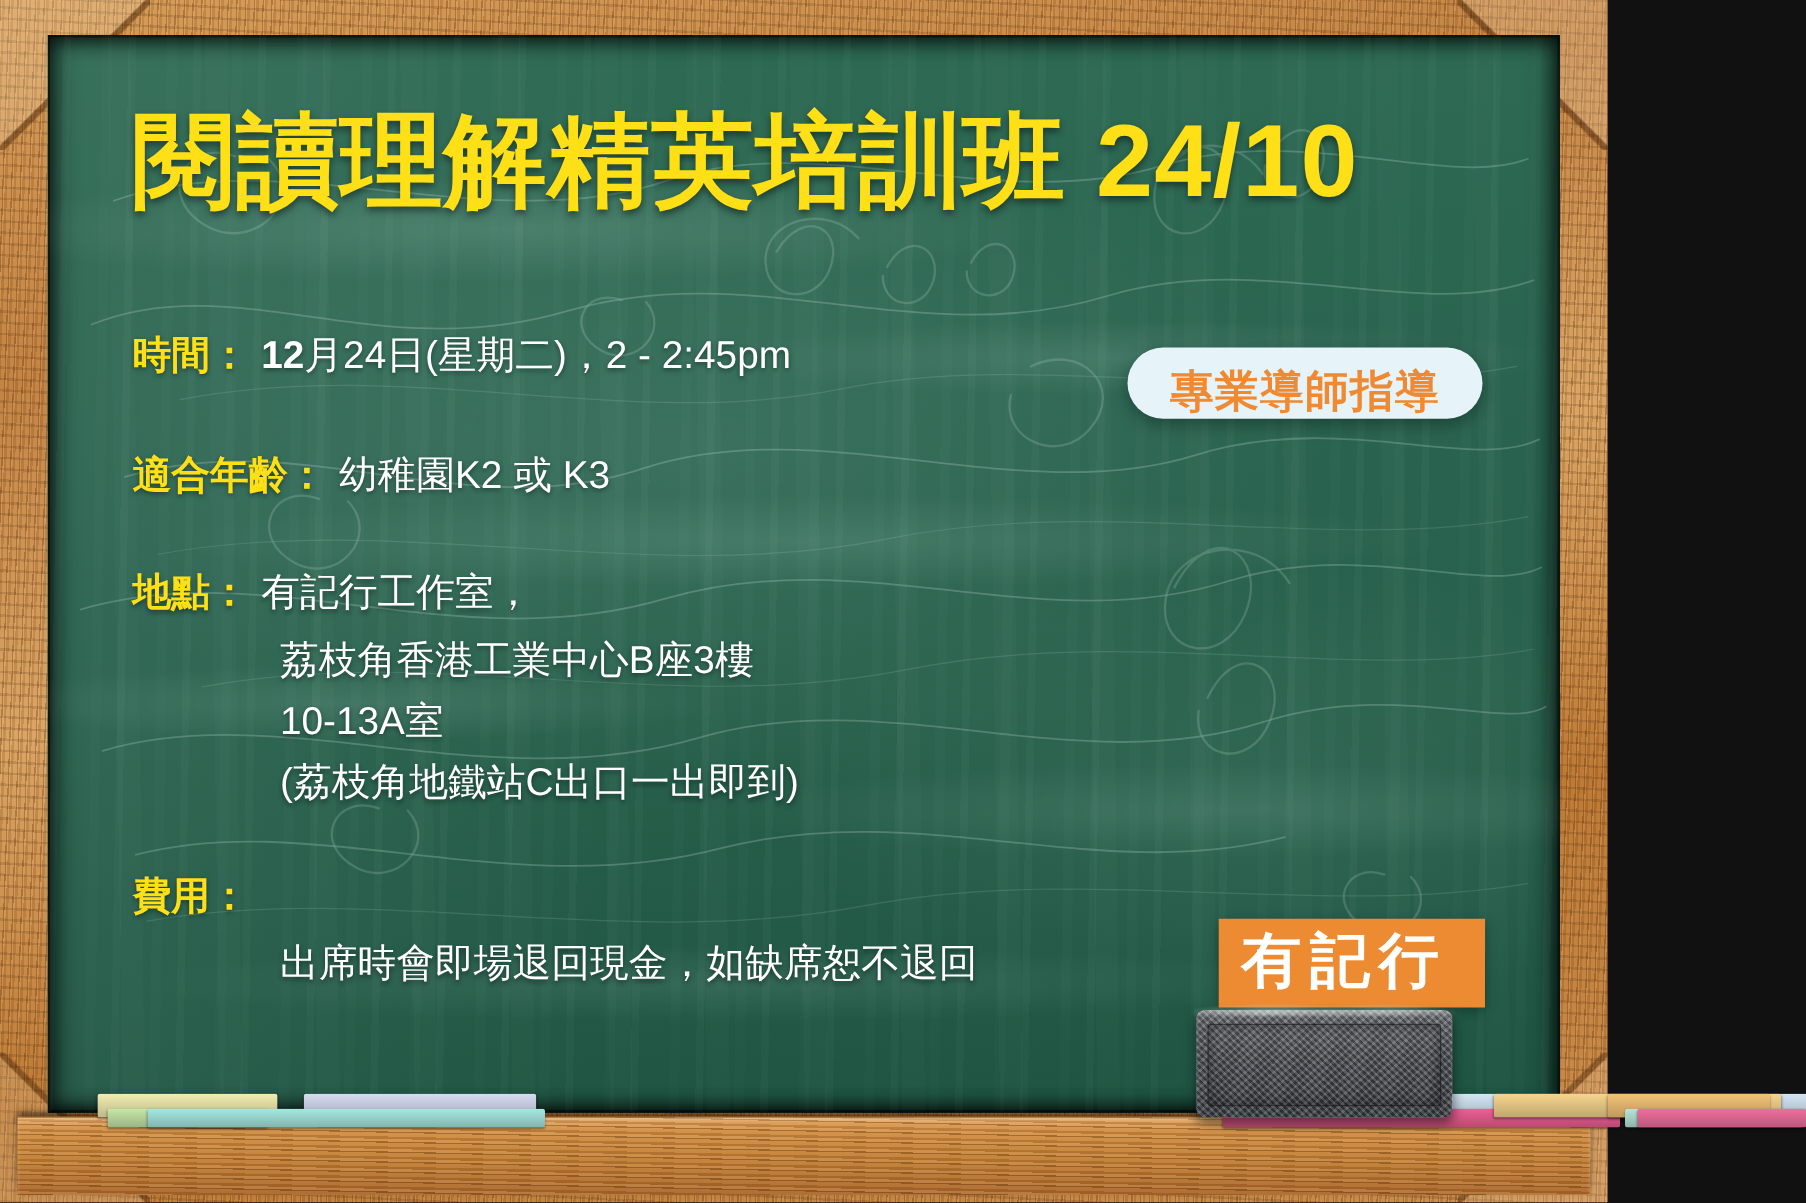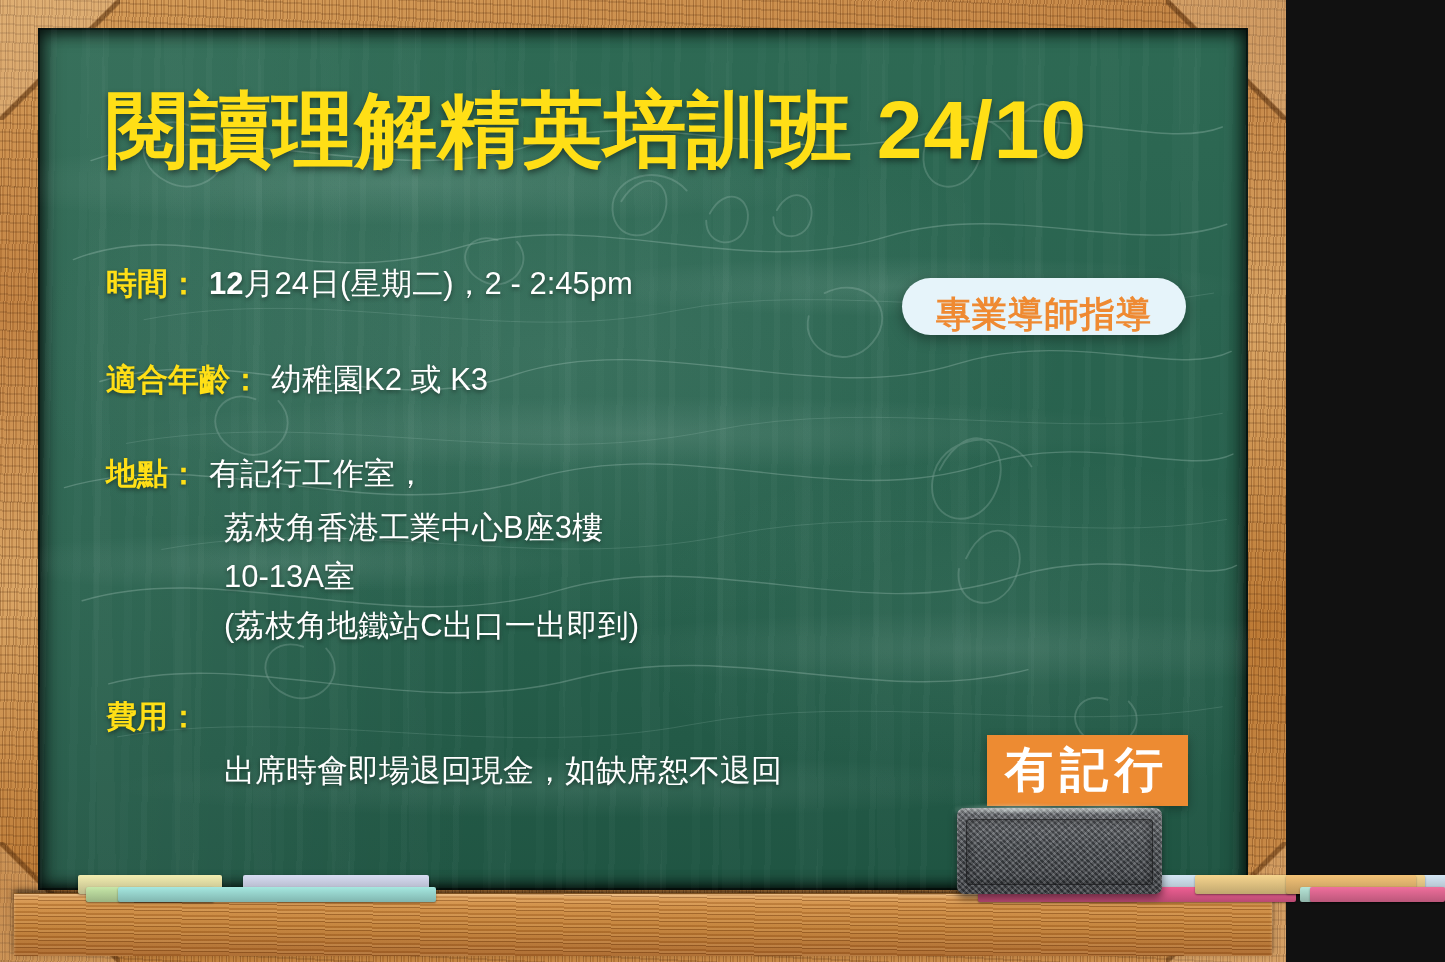--- a/index.html
+++ b/index.html
@@ -122,21 +122,21 @@
   }
   #badge-text{
     color:#ef8a32; font-weight:bold; font-size:35px; line-height:1;
     white-space:nowrap; letter-spacing:1px;
   }
 
   
   #logo{
     position:absolute; right:60px; bottom:84px;
     background:#ed8b32;
-    padding:9px 18px 12px 18px;
+    padding:9px 30px 12px 18px;
     box-shadow:0 3px 9px rgba(0,0,0,.30);
   }
   #logo-text{
     color:#ffffff; font-size:48px; font-weight:bold; line-height:1.05;
     letter-spacing:7px; white-space:nowrap;
     font-family:"DejaVu Serif", serif;
   }
 
   
   #ledge{

